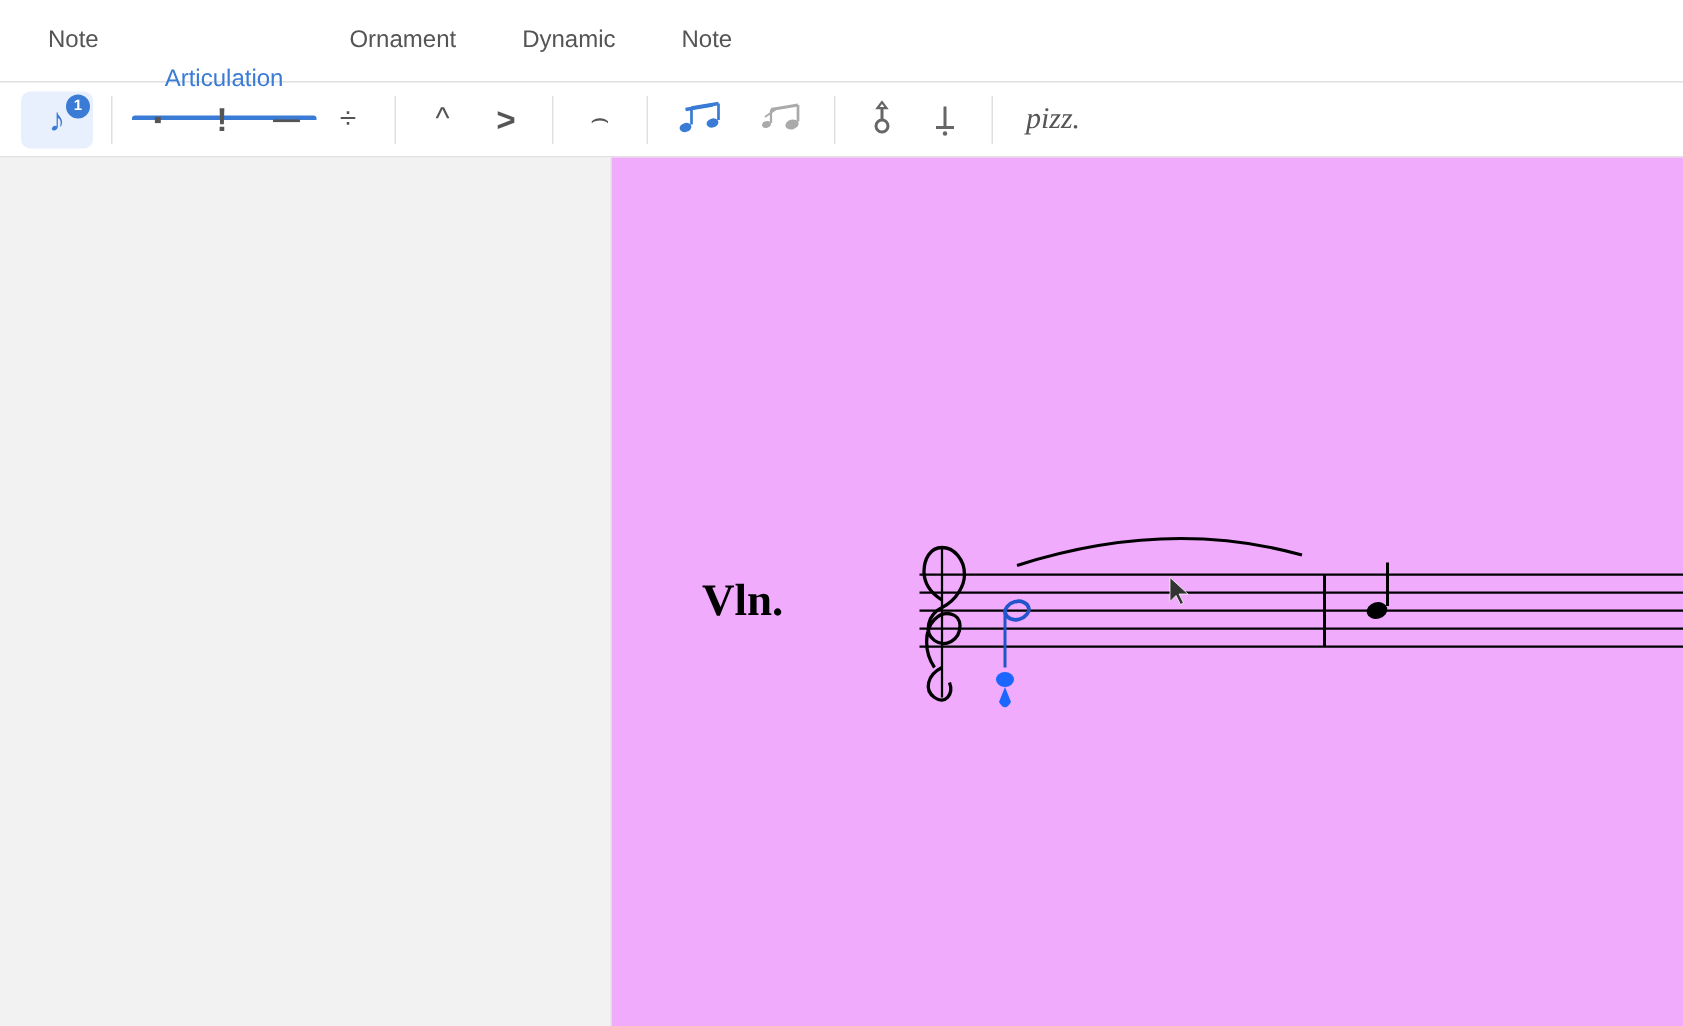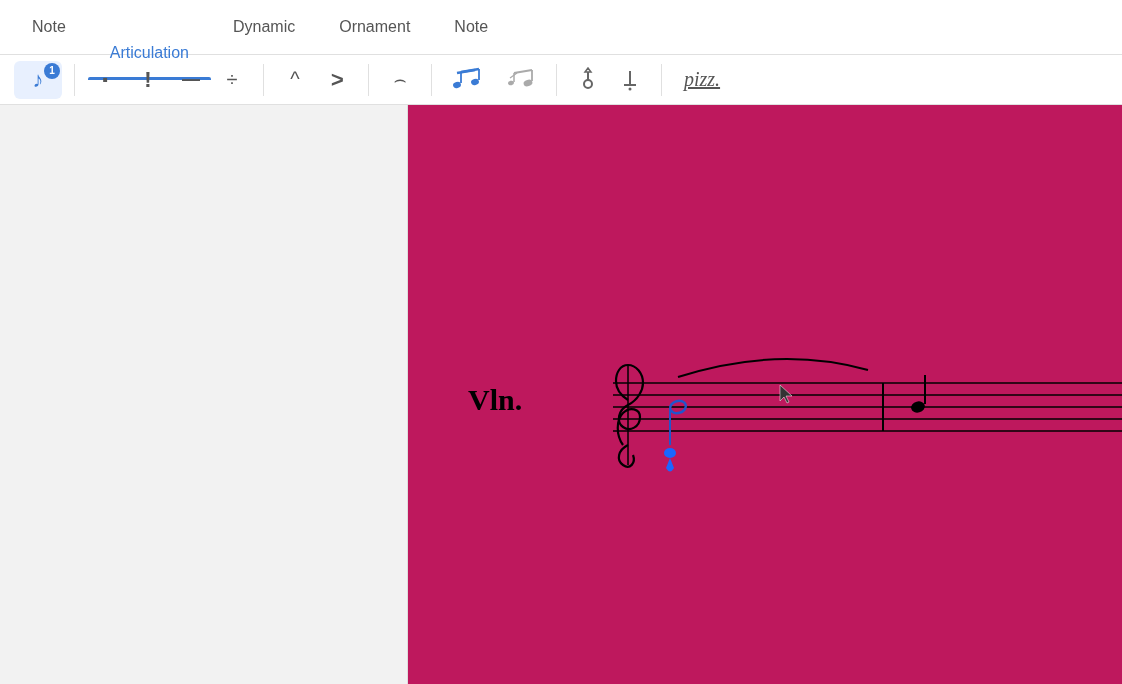--- a/index.html
+++ b/index.html
@@ -102,21 +102,21 @@
       background: #f2f2f2;
     }
     .sidebar {
       width: 408px;
       background: #f2f2f2;
       border-right: 1px solid #ddd;
       flex-shrink: 0;
     }
     .score-area {
       flex: 1;
-      background: #be185d;
+      background: #f0abfc;
       position: relative;
       overflow: hidden;
     }
 
     
     .pizz-text {
       font-family: 'Times New Roman', serif;
       font-style: italic;
       font-size: 20px;
       color: #555;
@@ -126,24 +126,24 @@
 <body>
 
 <div class="tab-bar">
   <div class="tab-item">
     <span>Note</span>
   </div>
   <div class="tab-item active">
     <span>Articulation</span>
   </div>
   <div class="tab-item">
+    <span>Ornament</span>
+  </div>
+  <div class="tab-item">
     <span>Dynamic</span>
-  </div>
-  <div class="tab-item">
-    <span>Ornament</span>
   </div>
   <div class="tab-item">
     <span>Note</span>
   </div>
 </div>
 
 <div class="toolbar">
 
   <div class="toolbar-group">
     <div class="tool-btn active" style="width:48px;">
@@ -244,21 +244,21 @@
         <line x1="13" y1="4" x2="13" y2="18" stroke="#666" stroke-width="2"></line>
         <line x1="7" y1="18" x2="19" y2="18" stroke="#666" stroke-width="2"></line>
         <circle cx="13" cy="22" r="1.5" fill="#666"></circle>
       </svg>
     </div>
   </div>
 
   <div class="toolbar-divider"></div>
 
   <div class="toolbar-group">
-    <div class="tool-btn" style="width:56px;text-decoration:underline;">
+    <div class="tool-btn" style="width:56px;">
       <span class="pizz-text">pizz.</span>
     </div>
   </div>
 </div>
 
 <div class="main-area">
 
   <div class="sidebar"></div>
 
   <div class="score-area">

